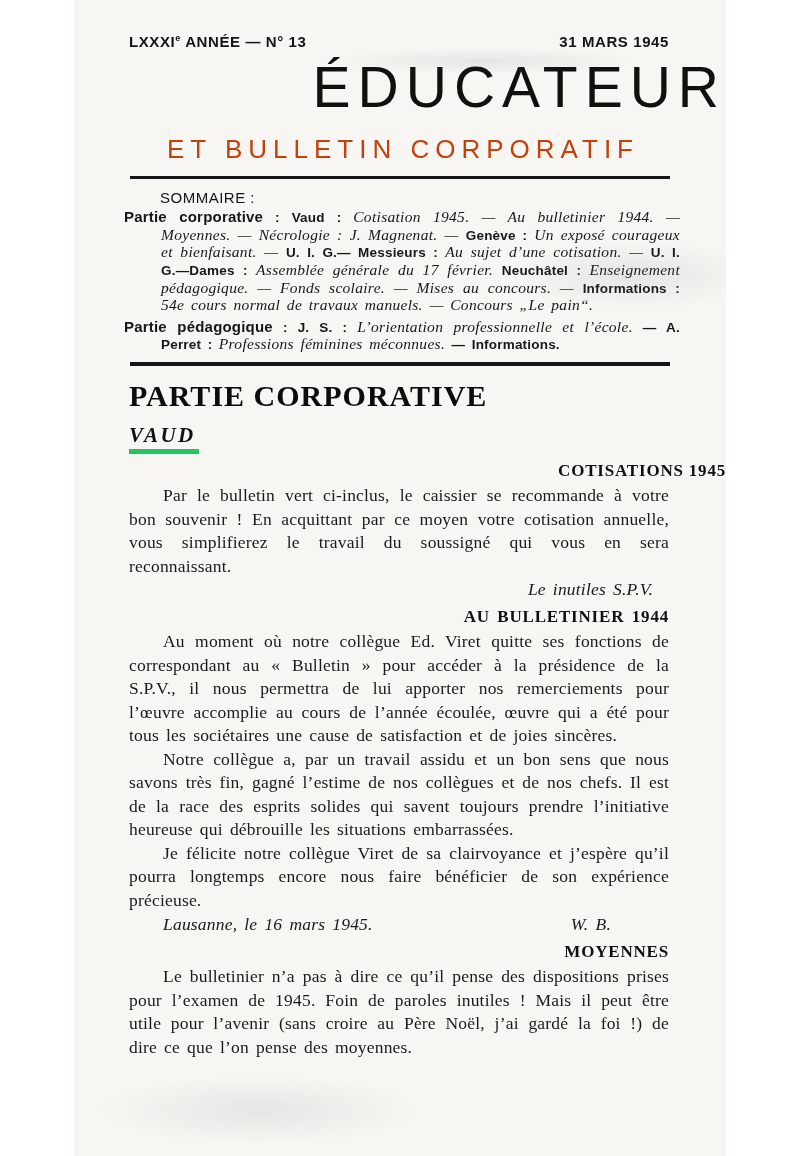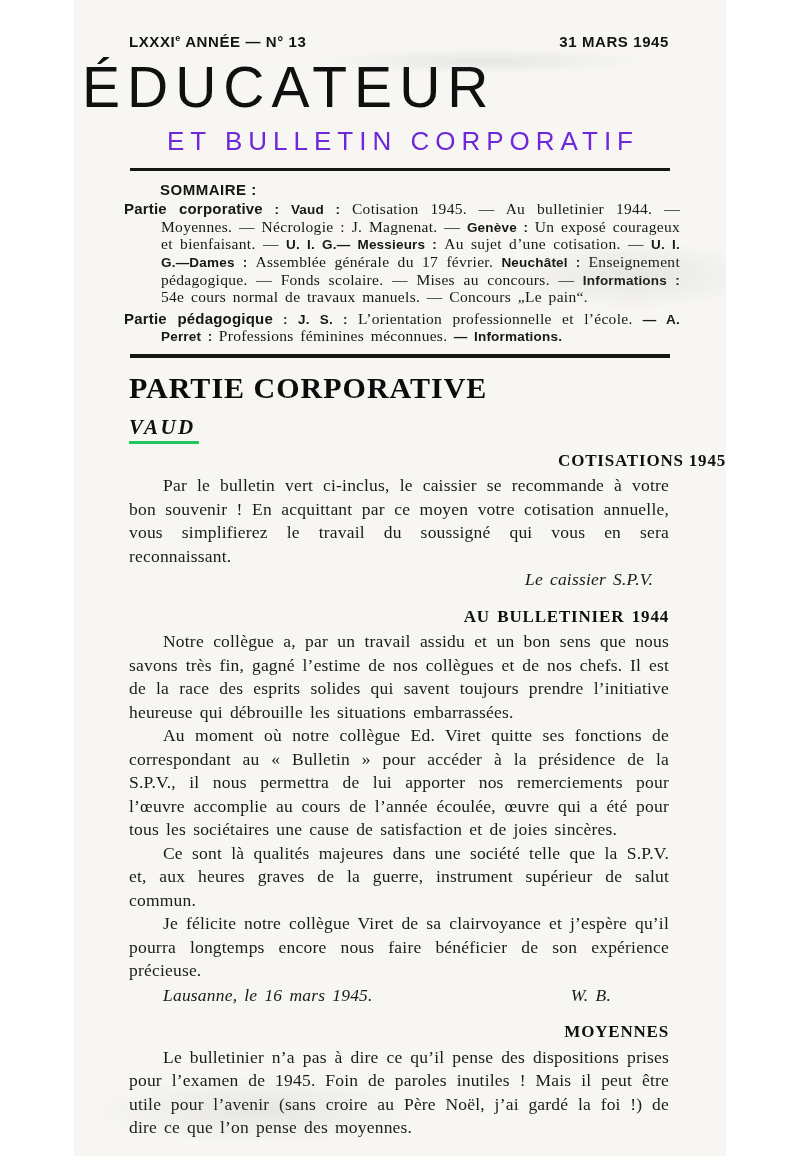--- a/index.html
+++ b/index.html
@@ -13,64 +13,64 @@
   }
   
   .meta-row {
     display:flex; justify-content:space-between; align-items:flex-end;
     padding:33px 57px 0 55px;
     font-family:"Liberation Sans", sans-serif; font-weight:700;
     font-size:15px; letter-spacing:0.6px; color:#141414; white-space:nowrap;
   }
   .meta-row sup { font-size:9px; }
   .masthead-title {
-    margin-top:9px; text-align:left; padding-left:8px;
+    margin-top:9px; text-align:right; padding-left:8px;
     font-family:"Liberation Sans", sans-serif; font-weight:400;
     font-size:57px; letter-spacing:7px; color:#101010; line-height:1.0;
   }
   .masthead-subtitle {
-    margin-top:12px; text-align:center; padding-left:6px;
+    margin-top:20px; text-align:center; padding-left:6px;
     font-family:"Liberation Sans", sans-serif; font-weight:400;
-    font-size:26px; letter-spacing:6px; color:#6d28d9; line-height:1.05;
+    font-size:26px; letter-spacing:6px; color:#c2410c; line-height:1.05;
   }
   .rule-top    { height:3px; background:#161616; margin:13px 56px 0 56px; }
   .rule-bottom { height:4px; background:#161616; margin:8px 56px 0 56px; }
   
   .sommaire-label {
     margin:10px 0 3px 86px;
-    font-family:"Liberation Sans", sans-serif; font-weight:700;
+    font-family:"Liberation Sans", sans-serif; font-weight:400;
     font-size:15px; letter-spacing:0.5px; color:#141414;
   }
   .toc {
     margin:1px 46px 0 50px; padding-left:37px; text-indent:-37px;
     text-align:justify; line-height:16.6px; color:#171717;
     word-spacing:2.5px;
   }
   .toc + .toc { margin-top:5px; }
   .sg-bs { font-family:"Liberation Sans", sans-serif; font-weight:700; font-size:15px;   letter-spacing:0.2px; }
   .sg-s  { font-family:"Liberation Sans", sans-serif; font-weight:700; font-size:13.5px; letter-spacing:0.2px; }
-  .sg-i  { font-family:"Liberation Serif", serif; font-size:15.5px; letter-spacing:0.3px; }
+  .sg-i  { font-family:"Liberation Serif", serif; font-style:italic; font-size:15.5px; letter-spacing:0.3px; }
   
   .section-title {
     margin:14px 0 0 55px;
     font-family:"Liberation Serif", serif; font-weight:700;
     font-size:30px; letter-spacing:1px; color:#0c0c0c; line-height:1.05;
   }
   .region-heading { margin:11px 0 0 55px; }
   .region-heading span {
     display:inline-block; font-family:"Liberation Serif", serif;
     font-style:italic; font-weight:700; font-size:21px; letter-spacing:2.5px;
-    border-bottom:3px solid #22c55e; padding:0 3px 1px 0; color:#101010;
+    border-bottom:5px solid #22c55e; padding:0 3px 1px 0; color:#101010;
   }
   .h3 {
     text-align:right; font-family:"Liberation Serif", serif; font-weight:700;
     font-size:17px; letter-spacing:0.8px; color:#101010;
     margin:7px 0 4px 0; line-height:1.15;
   }
-  .h3.space-above { margin-top:15px; }
+  .h3.space-above { margin-top:5px; }
   .body-text {
     margin:1px 57px 0 55px;
     font-size:17.5px; line-height:23.5px; text-align:justify;
     letter-spacing:0.2px; word-spacing:2.5px; color:#1a1a1a;
   }
   .body-text p { margin:0; text-indent:34px; }
   .sig-right { text-align:right; font-style:italic; padding-right:16px; margin-top:3px; }
   .dateline { display:flex; justify-content:space-between; font-style:italic; margin-top:1px; }
   .dateline .place { padding-left:34px; }
   .dateline .initials { padding-right:58px;margin-left:33px; }
@@ -99,26 +99,25 @@
   <div class="toc"><span class="sg-bs">Partie pédagogique</span><span class="sg-s"> : </span><span class="sg-s">J. S. : </span><span class="sg-i">L’orientation professionnelle et l’école.</span><span class="sg-s"> — </span><span class="sg-s">A. Perret : </span><span class="sg-i">Professions féminines méconnues.</span><span class="sg-s"> — </span><span class="sg-s">Informations.</span></div>
 
   <div class="rule-bottom"></div>
 
   <div class="section-title">PARTIE CORPORATIVE</div>
   <div class="region-heading"><span>VAUD</span></div>
 
   <div class="h3">COTISATIONS 1945</div>
   <div class="body-text">
     <p>Par le bulletin vert ci-inclus, le caissier se recommande à votre bon souvenir ! En acquittant par ce moyen votre cotisation annuelle, vous simplifierez le travail du soussigné qui vous en sera reconnaissant.</p>
-    <p class="sig-right">Le caissier S.P.V.</p>
+    <p class="sig-right">Le inutiles S.P.V.</p>
 
     <div class="h3 space-above">AU BULLETINIER 1944</div>
+    <p>Au moment où notre collègue Ed. Viret quitte ses fonctions de correspondant au « Bulletin » pour accéder à la présidence de la S.P.V., il nous permettra de lui apporter nos remerciements pour l’œuvre accomplie au cours de l’année écoulée, œuvre qui a été pour tous les sociétaires une cause de satisfaction et de joies sincères.</p>
     <p>Notre collègue a, par un travail assidu et un bon sens que nous savons très fin, gagné l’estime de nos collègues et de nos chefs. Il est de la race des esprits solides qui savent toujours prendre l’initiative heureuse qui débrouille les situations embarrassées.</p>
-    <p>Au moment où notre collègue Ed. Viret quitte ses fonctions de correspondant au « Bulletin » pour accéder à la présidence de la S.P.V., il nous permettra de lui apporter nos remerciements pour l’œuvre accomplie au cours de l’année écoulée, œuvre qui a été pour tous les sociétaires une cause de satisfaction et de joies sincères.</p>
-    <p>Ce sont là qualités majeures dans une société telle que la S.P.V. et, aux heures graves de la guerre, instrument supérieur de salut commun.</p>
     <p>Je félicite notre collègue Viret de sa clairvoyance et j’espère qu’il pourra longtemps encore nous faire bénéficier de son expérience précieuse.</p>
     <div class="dateline">
       <span class="place">Lausanne, le 16 mars 1945.</span>
       <span class="initials">W. B.</span>
     </div>
 
     <div class="h3 space-above">MOYENNES</div>
     <p>Le bulletinier n’a pas à dire ce qu’il pense des dispositions prises pour l’examen de 1945. Foin de paroles inutiles ! Mais il peut être utile pour l’avenir (sans croire au Père Noël, j’ai gardé la foi !) de dire ce que l’on pense des moyennes.</p>
   </div>
 

